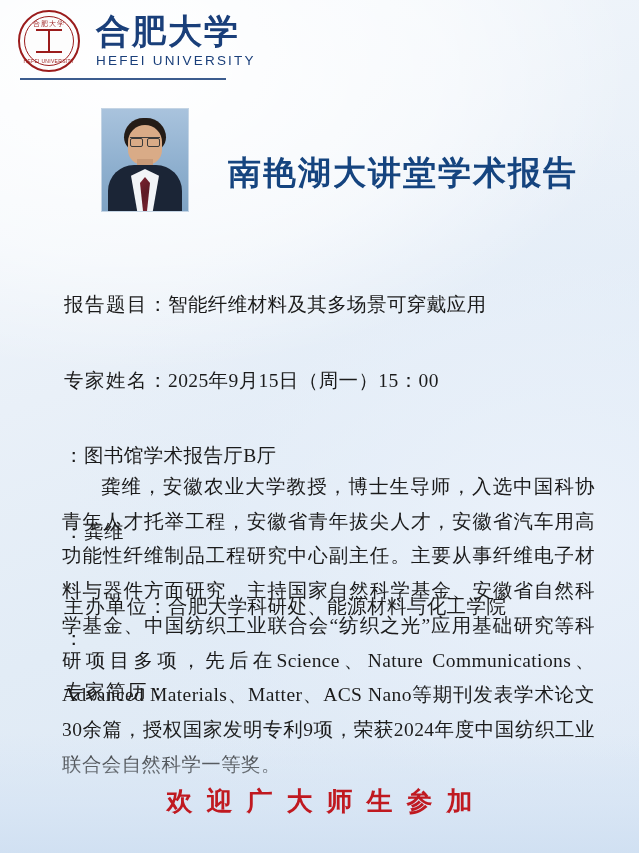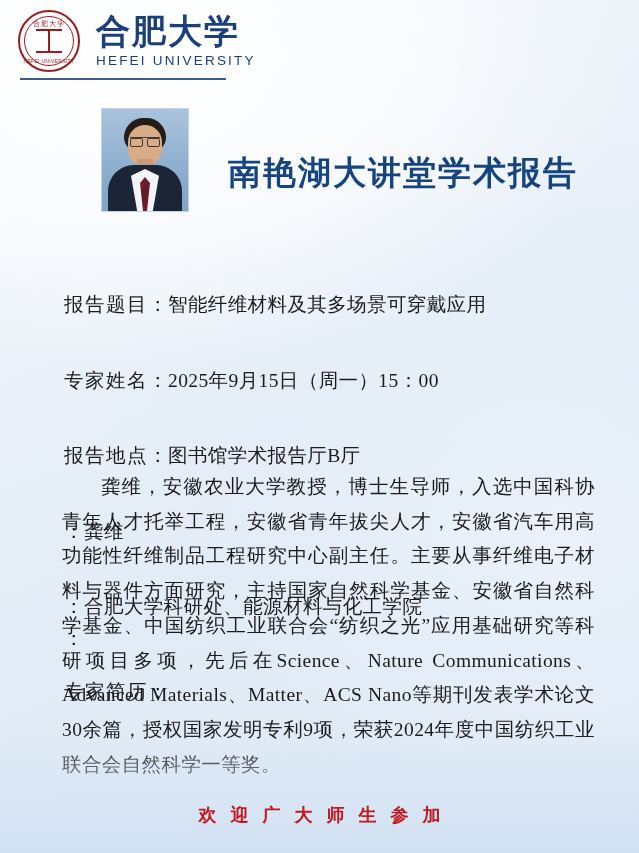--- a/index.html
+++ b/index.html
@@ -276,23 +276,23 @@
     color: #1b1b1b;
     text-align: justify;
     text-indent: 2em;
     letter-spacing: 0.4px;
   }
 
   
   .footer {
     position: absolute;
     left: 0; right: 0;
-    bottom: 26px;
+    bottom: 34px;
     text-align: center;
-    font-size: 18px;
+    font-size: 26px;
     font-weight: bold;
     color: #c01920;
     letter-spacing: 14px;
     text-indent: 14px;
     font-family: "Liberation Serif", serif;
     z-index: 2;
   }
 </style>
 </head>
 <body>
@@ -331,29 +331,29 @@
       <span class="info-label">报告题目</span>
       <span class="info-colon">：</span>
       <span class="info-value">智能纤维材料及其多场景可穿戴应用</span>
     </div>
     <div class="info-row">
       <span class="info-label">专家姓名</span>
       <span class="info-colon">：</span>
       <span class="info-value">2025年9月15日（周一）15：00</span>
     </div>
     <div class="info-row">
-      <span class="info-label">报告地点</span>
       <span class="info-colon">：</span>
       <span class="info-value">图书馆学术报告厅B厅</span>
     </div>
     <div class="info-row">
       <span class="info-colon">：</span>
       <span class="info-value">龚维</span>
     </div>
     <div class="info-row">
+      <span class="info-label">主办单位</span>
       <span class="info-colon">：</span>
       <span class="info-value">合肥大学科研处、能源材料与化工学院</span>
     </div>
     <div class="info-row">
       <span class="info-colon">：</span>
     </div>
     <div class="info-row">
       <span class="info-label">专家简历</span>
       <span class="info-colon">：</span>
       <span class="info-value"></span>

